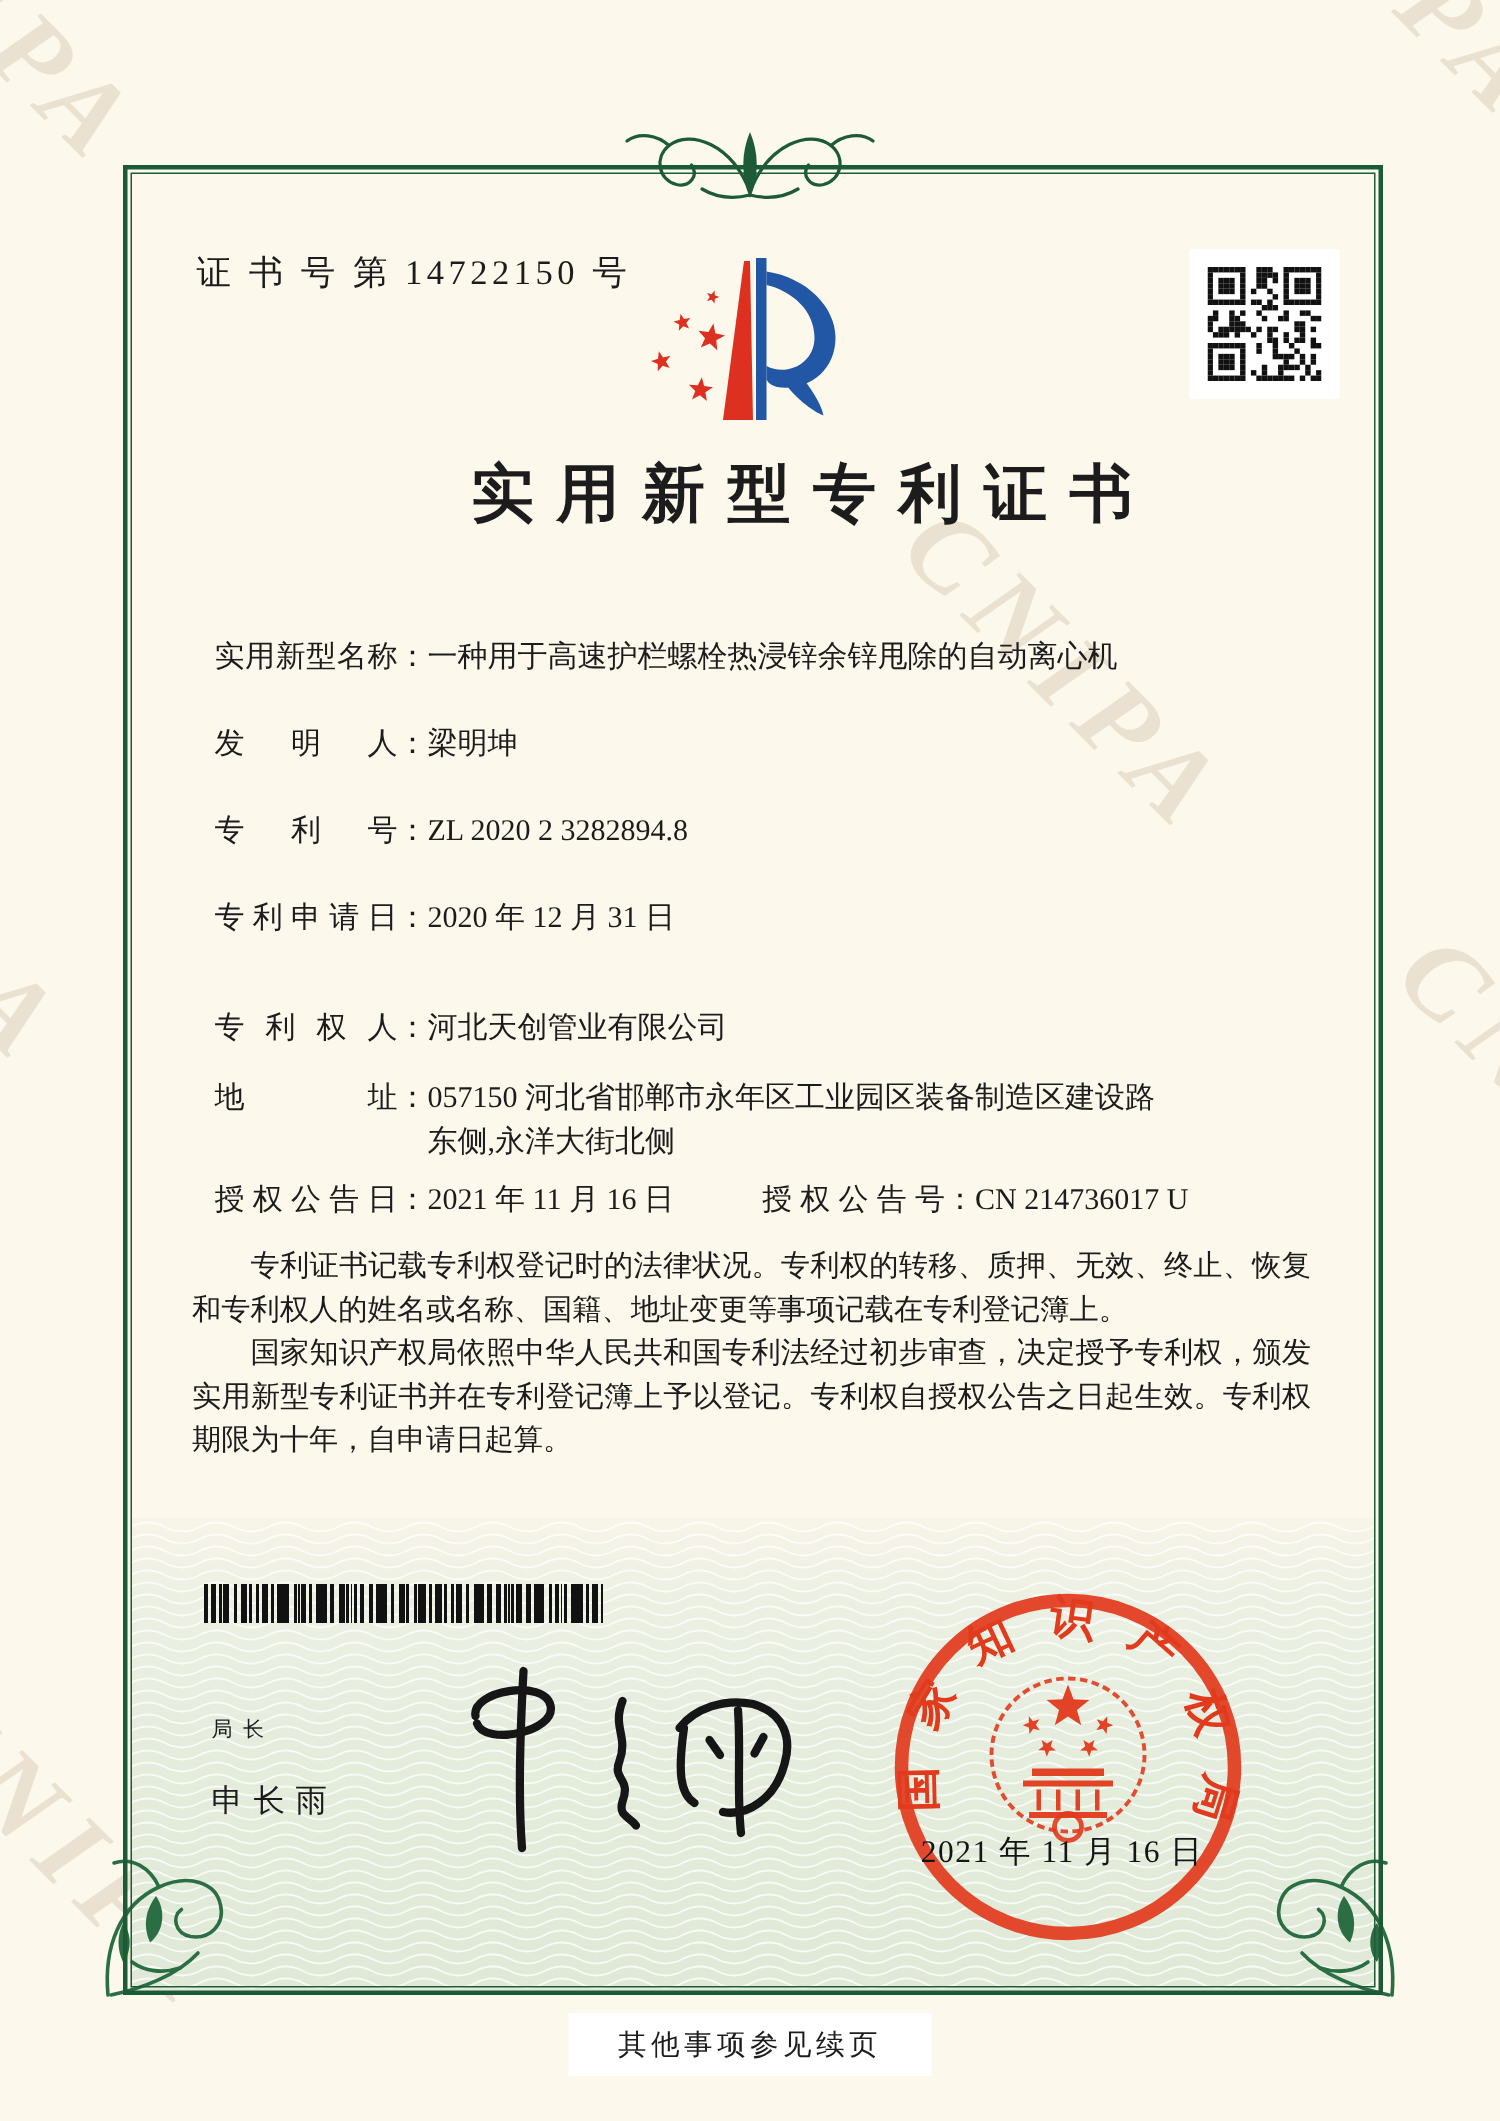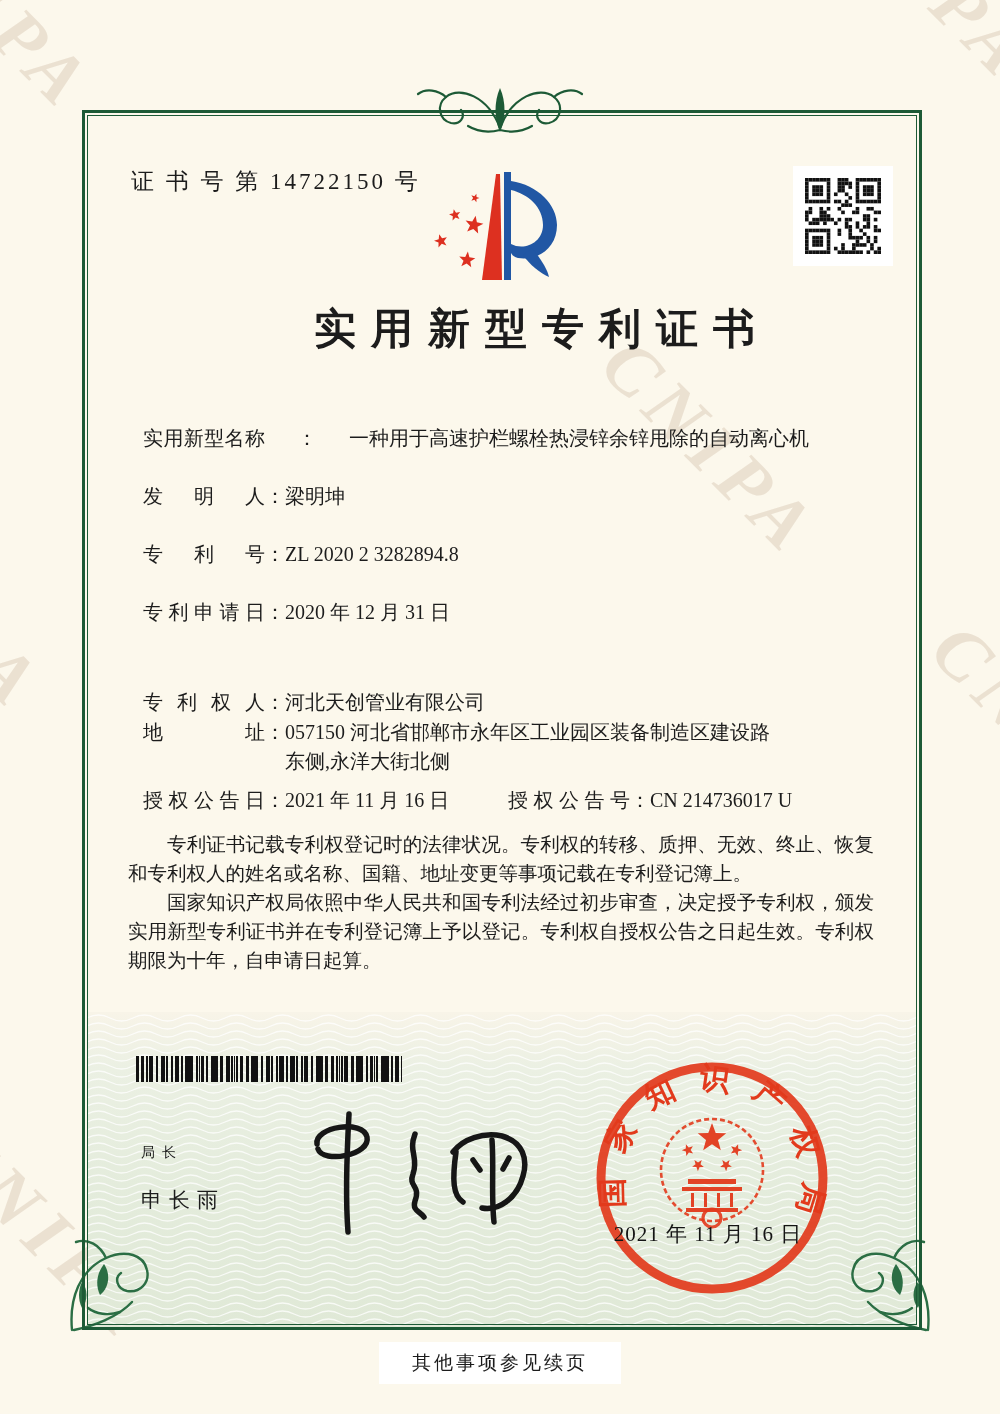--- a/index.html
+++ b/index.html
@@ -387,41 +387,41 @@
           <rect x="15" y="20" width="1" height="1"></rect>
           <rect x="17" y="20" width="1" height="1"></rect>
           <rect x="19" y="20" width="1" height="1"></rect>
           <rect x="20" y="20" width="1" height="1"></rect>
         </g>
       </svg>
   </div>
 
   <div class="title">实用新型专利证书</div>
 
-  <div class="row" style="top:424px;gap:32px;">
+  <div class="row" style="top:424px;">
     <span class="lbl">实用新型名称</span>
       <span class="colon">：</span>
       <span class="val">一种用于高速护栏螺栓热浸锌余锌甩除的自动离心机</span>
   </div>
   <div class="row" style="top:482px;">
     <span class="lbl">发　明　人</span>
       <span class="colon">：</span>
       <span class="val">梁明坤</span>
   </div>
   <div class="row" style="top:540px;">
     <span class="lbl">专　利　号</span>
       <span class="colon">：</span>
       <span class="val">ZL 2020 2 3282894.8</span>
   </div>
   <div class="row" style="top:598px;">
     <span class="lbl">专利申请日</span>
       <span class="colon">：</span>
       <span class="val">2020 年 12 月 31 日</span>
   </div>
-  <div class="row" style="top:688px;">
+  <div class="row" style="top:671px;">
     <span class="lbl">专 利 权 人</span>
       <span class="colon">：</span>
       <span class="val">河北天创管业有限公司</span>
   </div>
   <div class="row" style="top:718px;">
     <span class="lbl">地　　址</span>
       <span class="colon">：</span>
       <span class="val">057150 河北省邯郸市永年区工业园区装备制造区建设路
 东侧,永洋大街北侧</span>
   </div>

